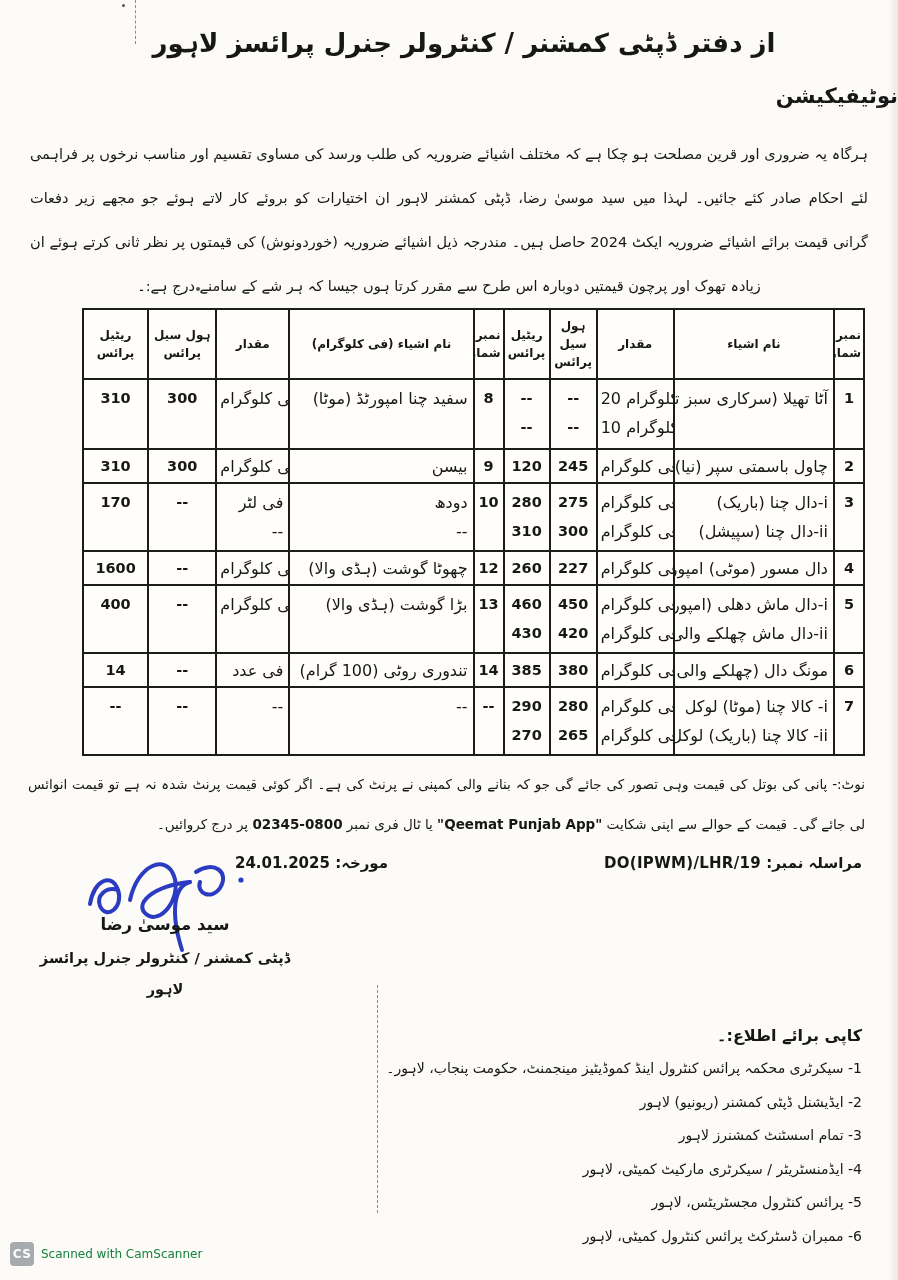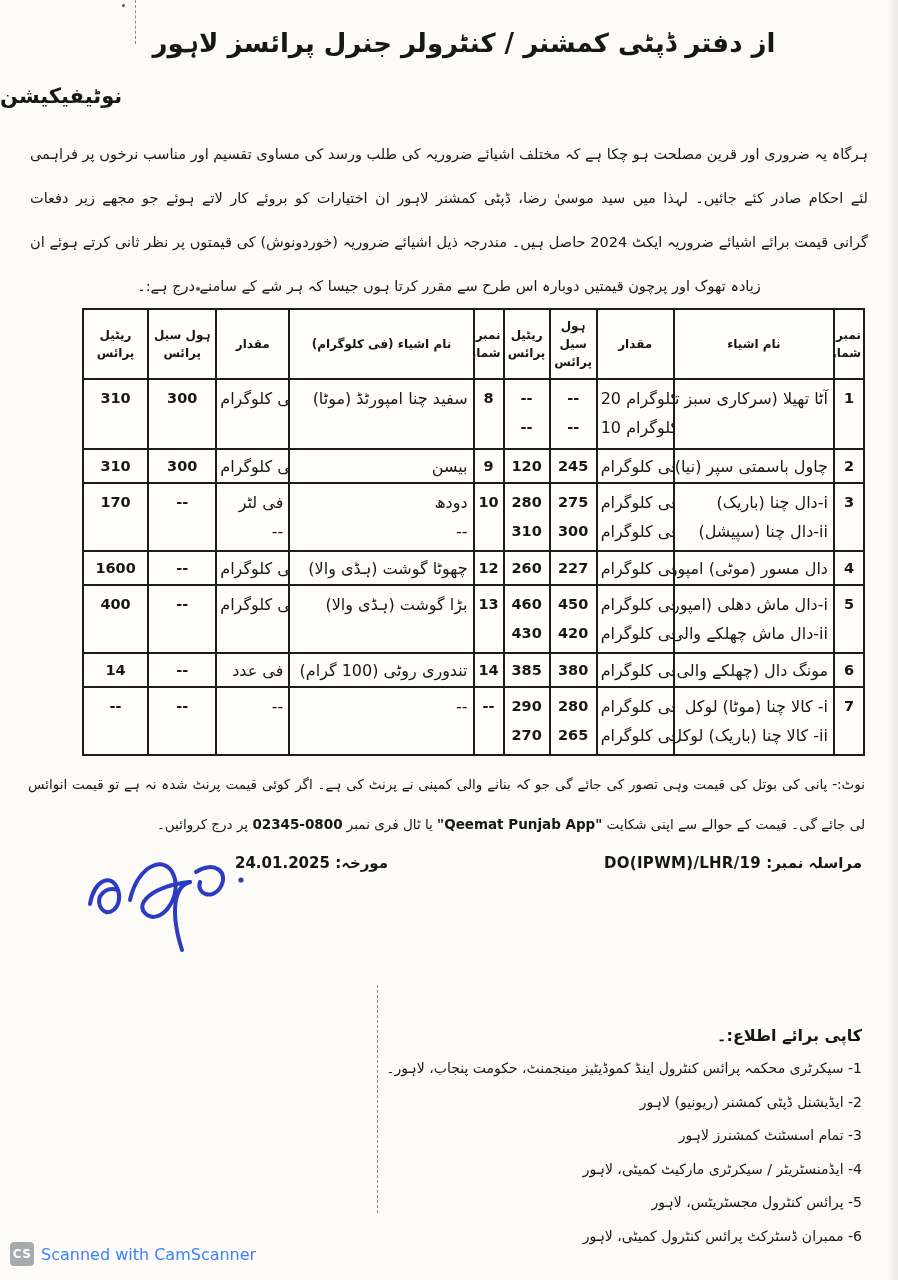--- a/index.html
+++ b/index.html
@@ -14,21 +14,21 @@
   .fold-a { left:377px; top:985px; height:228px; }
   .fold-b { left:135px; top:0; height:44px; }
 
   .rtl { direction:rtl; unicode-bidi:embed; }
 
   .doc-title {
     position:absolute; top:28px; left:0; width:100%; text-align:center;
     font-size:26px; font-weight:bold; letter-spacing:0.5px;padding-left:30px;
   }
   .doc-subtitle {
-    position:absolute; top:84px; left:0; width:100%; text-align:left;
+    position:absolute; top:84px; left:0; width:100%; text-align:right;
     font-size:21px; font-weight:bold;
   }
   .intro { position:absolute; top:132px; right:30px; left:30px; font-size:14.5px; }
   .intro .line { line-height:44px; white-space:nowrap; }
   .intro .just { text-align:justify; text-align-last:justify; white-space:normal; height:44px; overflow:hidden; }
   .intro .center { text-align:center; }
 
   table.price {
     position:absolute; top:308px; right:33px; width:783px;
     border-collapse:collapse; direction:rtl; table-layout:fixed;
@@ -71,21 +71,21 @@
   .copy { position:absolute; top:1020px; right:36px; left:30px; font-size:14px; }
   .copy .heading { font-weight:bold; font-size:16px; line-height:32px; }
   .copy .item { line-height:33.5px; text-align:right; }
 
   .watermark { position:absolute; left:10px; top:1242px; display:flex; align-items:center; gap:7px; }
   .cs-badge {
     width:24px; height:24px; background:#a7abae; color:#fdfdfd; border-radius:4px;
     display:flex; align-items:center; justify-content:center;
     font-size:12px; font-weight:bold; letter-spacing:0.5px;
   }
-  .wm-text { color:#3b82f6; font-size:16px; }
+  .wm-text { color:#15803d; font-size:12px; }
 
   .speck { position:absolute; background:#555; border-radius:50%; }
 </style>
 </head>
 <body>
 
 <div class="page">
   <div class="edge-shade"></div>
   <div class="fold-line fold-a"></div>
   <div class="fold-line fold-b"></div>
@@ -395,20 +395,25 @@
       <g fill="none" stroke="#2b3cc2" stroke-width="4" stroke-linecap="round" stroke-linejoin="round">
         <path d="M12 62 C16 38 34 30 40 48 C46 66 28 78 22 64 C18 54 28 44 40 48"></path>
         <path d="M52 58 C60 22 88 12 96 34 C104 56 82 84 68 72 C56 62 74 44 112 40"></path>
         <path d="M112 40 C96 44 92 70 104 108"></path>
         <path d="M118 30 C136 18 152 30 142 46 C134 58 118 52 122 40"></path>
         <circle cx="163" cy="38" r="2.6" fill="#2b3cc2" stroke="none"></circle>
       </g>
     </svg>
   </div>
 
+  <div class="signatory rtl">
+    <div class="name">سید موسیٰ رضا</div>
+    <div class="title">ڈپٹی کمشنر / کنٹرولر جنرل پرائسز</div>
+    <div class="city">لاہور</div>
+  </div>
 
   <div class="copy rtl">
     <div class="heading">کاپی برائے اطلاع:۔</div>
     <div class="item">1- سیکرٹری محکمہ پرائس کنٹرول اینڈ کموڈیٹیز مینجمنٹ، حکومت پنجاب، لاہور۔</div>
     <div class="item">2- ایڈیشنل ڈپٹی کمشنر (ریونیو) لاہور</div>
     <div class="item">3- تمام اسسٹنٹ کمشنرز لاہور</div>
     <div class="item">4- ایڈمنسٹریٹر / سیکرٹری مارکیٹ کمیٹی، لاہور</div>
     <div class="item">5- پرائس کنٹرول مجسٹریٹس، لاہور</div>
     <div class="item">6- ممبران ڈسٹرکٹ پرائس کنٹرول کمیٹی، لاہور</div>
   </div>

